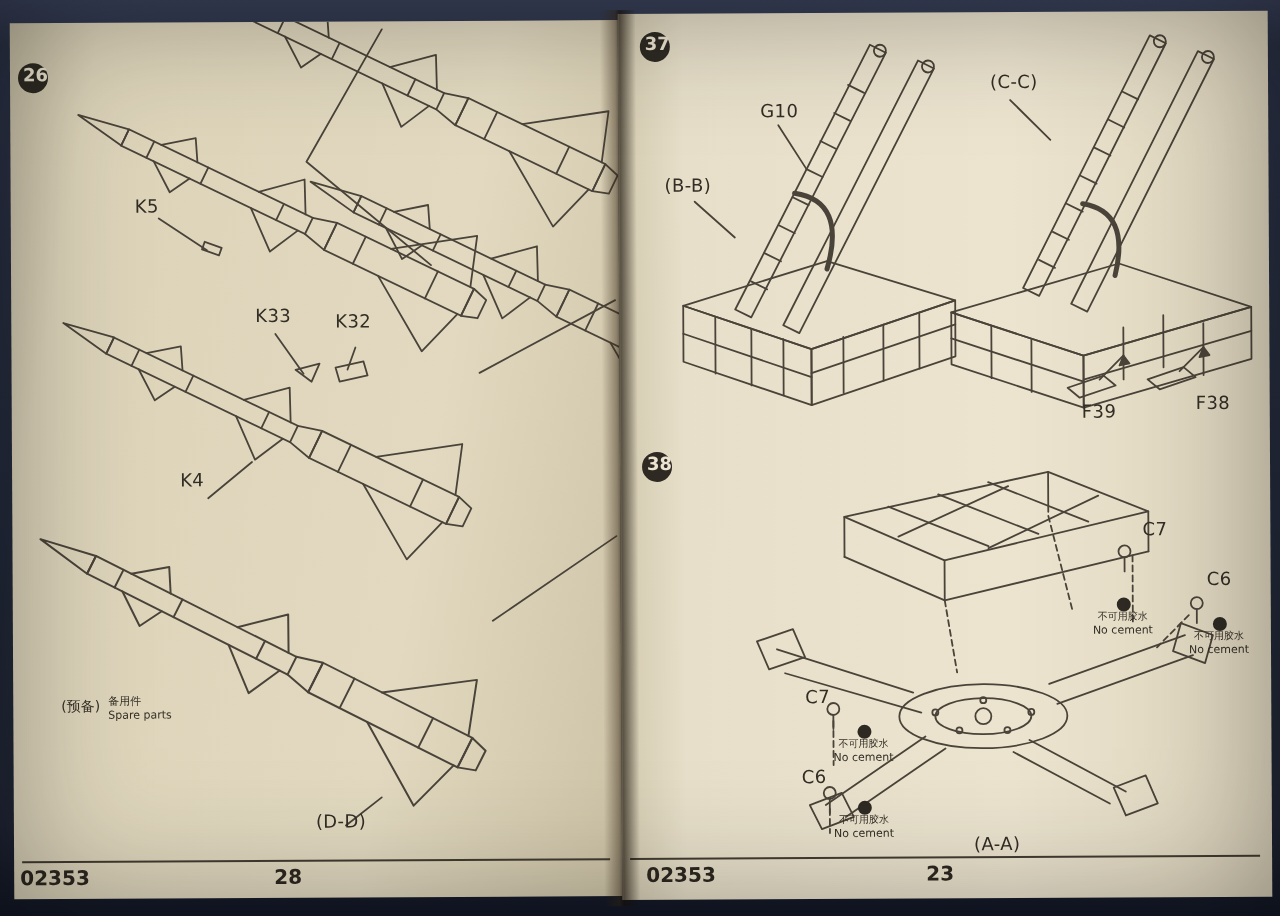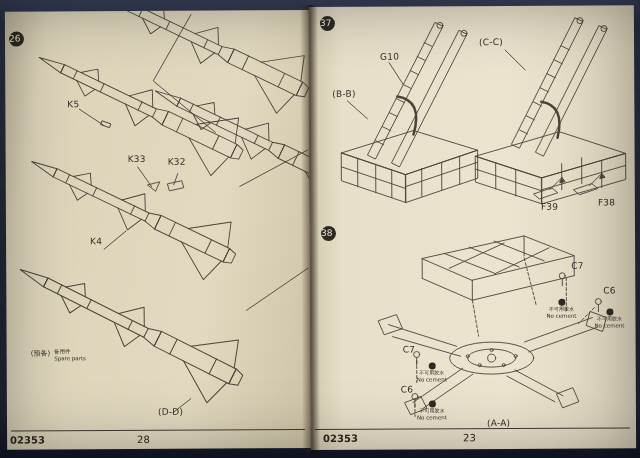--- a/index.html
+++ b/index.html
@@ -11,25 +11,25 @@
   .pages{position:absolute;inset:0;transform:rotate(-0.3deg);}
   .page{position:absolute;overflow:hidden;}
   .page-left{left:6px;top:10px;width:304px;height:438px;
     background:linear-gradient(100deg,#c9c0a6 0%,#dcd3b9 12%,#e2d9c0 65%,#cdc3a7 100%);}
   .page-right{left:310px;top:7px;width:325px;height:443px;
     background:linear-gradient(90deg,#d2c9af 0%,#e7dfc9 10%,#ece4cf 60%,#ddd4bc 100%);}
   .gutter{position:absolute;left:301px;top:5px;bottom:5px;width:18px;
     background:linear-gradient(90deg,rgba(60,45,25,0) 0%,rgba(55,40,22,0.45) 42%,rgba(25,18,10,0.65) 55%,rgba(60,45,25,0) 100%);}
   .art{position:absolute;left:0;top:0;}
   .badge{position:absolute;width:15px;height:15px;border-radius:50%;background:#2e2a23;
-    color:#ece4d0;font-weight:normal;font-size:9px;line-height:15px;text-align:left;}
+    color:#ece4d0;font-weight:bold;font-size:9px;line-height:15px;text-align:right;}
   .callout{position:absolute;font-size:9px;color:#322d25;white-space:nowrap;letter-spacing:0.2px;}
   .rule{position:absolute;left:4px;right:6px;height:1px;background:#423c31;}
   .footer-catalog{position:absolute;font-weight:bold;font-size:10px;color:#2d2820;}
-  .footer-page{position:absolute;font-weight:normal;font-size:10px;color:#2d2820;}
+  .footer-page{position:absolute;font-weight:bold;font-size:10px;color:#2d2820;}
   .spare-note{position:absolute;display:flex;gap:4px;align-items:flex-start;color:#373127;justify-content:center;}
   .spare-prefix{font-size:7px;}
   .spare-lines{display:flex;flex-direction:column;font-size:5.5px;line-height:1.2;}
   .nocement{position:absolute;display:flex;flex-direction:column;align-items:center;
     width:42px;color:#322d25;text-align:center;}
   .nc-icon{width:7px;height:7px;border-radius:50%;background:#2e2a23;margin-bottom:1px;}
   .nc-cn{font-size:5px;line-height:1.1;}
   .nc-en{font-size:5.5px;line-height:1.1;}
 </style>
 </head>
@@ -220,21 +220,21 @@
             <circle cx="106" cy="348" r="3"></circle>
               <line x1="106" y1="351" x2="106" y2="358"></line>
             <circle cx="104" cy="390" r="3"></circle>
               <line x1="104" y1="393" x2="104" y2="400"></line>
           </g>
         </g>
       </svg>
 
       <div class="badge" style="left:11px;top:9px">37</div>
       <span class="callout" style="left:71px;top:45px">G10</span>
-      <span class="callout" style="left:170px;top:31px">(C-C)</span>
+      <span class="callout" style="left:186px;top:31px">(C-C)</span>
       <span class="callout" style="left:23px;top:82px">(B-B)</span>
       <span class="callout" style="left:231px;top:196px">F39</span>
       <span class="callout" style="left:288px;top:192px">F38</span>
 
       <div class="badge" style="left:11px;top:219px">38</div>
       <span class="callout" style="left:261px;top:255px">C7</span>
       <span class="callout" style="left:293px;top:280px">C6</span>
 
       <div class="nocement" style="left:230px;top:293px">
         <span class="nc-icon"></span>

